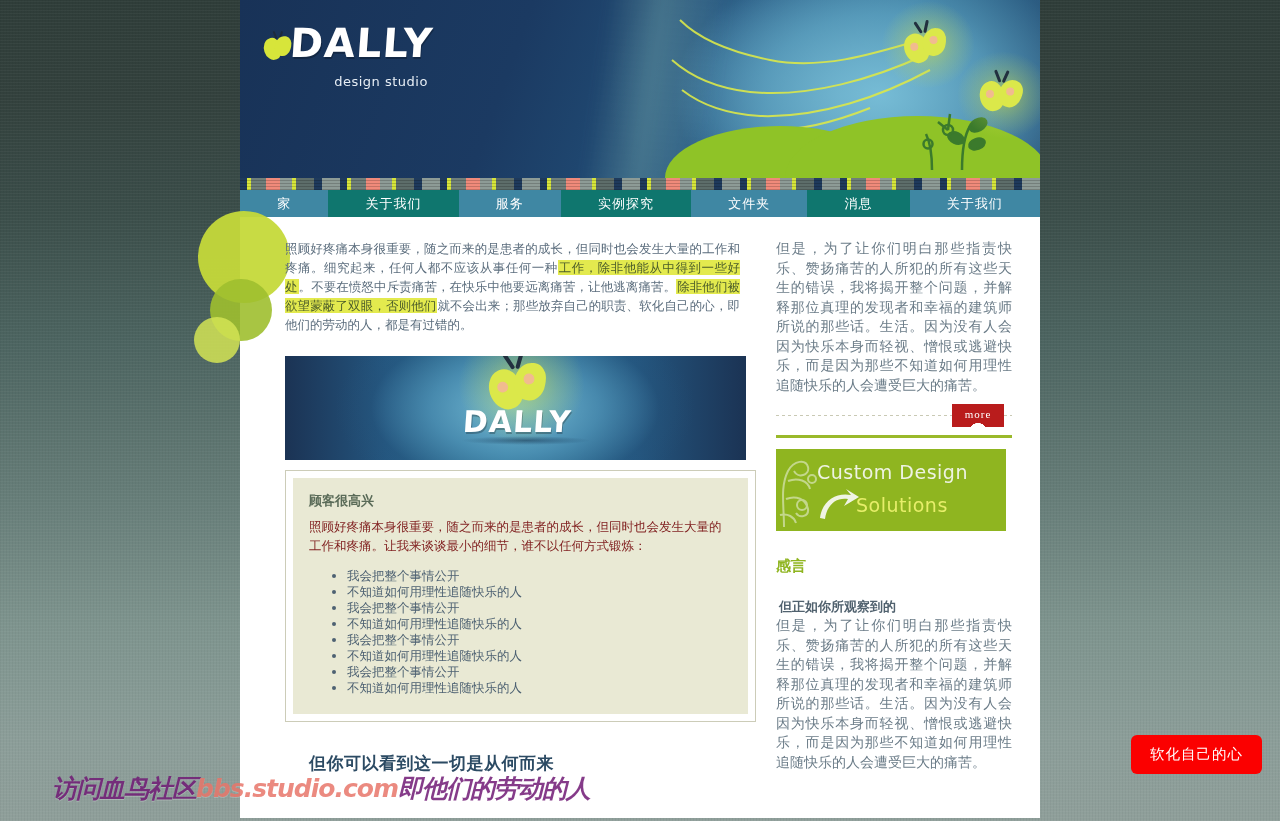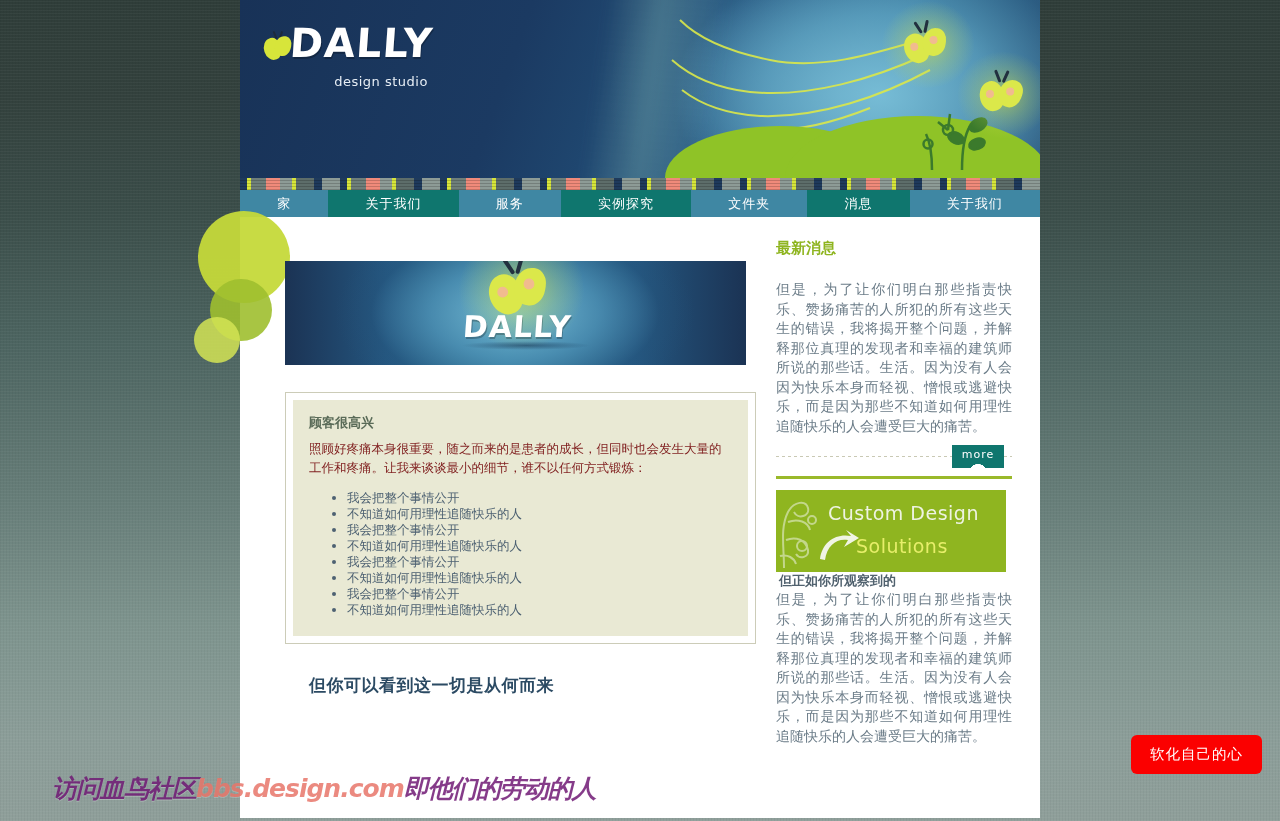--- a/index.html
+++ b/index.html
@@ -153,21 +153,21 @@
   .hero-img .hi-text {
     position:absolute; left:178px; top:48px; color:#fff; font-size:30px; font-weight:bold;
     letter-spacing:1px; transform:skewX(-4deg); text-shadow:1px 2px 0 rgba(0,0,0,.25);
   }
   .hero-img .hi-shadow {
     position:absolute; left:176px; top:80px; width:130px; height:9px; border-radius:50%;
     background: radial-gradient(ellipse at center, rgba(20,50,80,.55), rgba(20,50,80,0) 70%);
   }
 
   .quote-box {
-    margin-top:27px; width:471px; border:1px solid #ccccb8; background:#ffffff;
+    margin-top:10px; width:471px; border:1px solid #ccccb8; background:#ffffff;
     padding:7px;
   }
   .quote-inner { background:#e9e9d4; padding:14px 16px 18px 16px; }
   .quote-title { color:#5a6b58; font-size:13px; font-weight:bold; margin-bottom:7px; }
   .quote-text { color:#7f1d1d; font-size:12.5px; line-height:19px; }
   .quote-list { margin:13px 0 0 38px; }
   .quote-list li { color:#4d6172; font-size:12.5px; line-height:15.5px; margin-bottom:0.5px; }
 
   h2.sec-title {
     margin-top:30px; color:#2b4a63; font-size:17px; font-weight:bold; letter-spacing:.5px;
@@ -177,37 +177,38 @@
   
   h3.side-title { color:#8fb520; font-size:15px; font-weight:bold; margin-bottom:22px; }
   .side-copy { color:#6b7c88; font-size:14px; line-height:19.5px; text-align:justify; }
   .dotted-sep {
     margin-top:20px; height:1px;
     background-image: repeating-linear-gradient(90deg, #c9c9b4 0 3px, transparent 3px 6px);
   }
   .more-row { position:relative; height:14px; }
   .more-btn {
     position:absolute; right:8px; top:-12px;
-    width:52px; height:23px; background:#0f766e; color:#ffffff;
+    width:52px; height:23px; background:#b91c1c; color:#ffffff;
     font-size:11px; letter-spacing:1px; text-align:center; line-height:20px;
     cursor:pointer;
     -webkit-mask-image: radial-gradient(circle 9px at 26px 28px, transparent 98%, #000 100%);
     mask-image: radial-gradient(circle 9px at 26px 28px, transparent 98%, #000 100%);
+    font-family: Liberation Serif, serif;
   }
   .side-rule { height:3px; background:#9ab92a; margin-top:5px; }
 
   .banner {
     margin-top:11px; width:230px; height:82px; position:relative; overflow:hidden;
     background:#8fb520;
   }
   .banner .orn {
     position:absolute; left:-4px; top:4px; width:62px; height:76px; opacity:.55;
   }
   .banner .b1 {
-    position:absolute; left:52px; top:12px; color:#eef3e2; font-size:19px;
+    position:absolute; left:41px; top:12px; color:#eef3e2; font-size:19px;
     letter-spacing:.5px; font-family:"DejaVu Sans", sans-serif;
   }
   .banner .b2 {
     position:absolute; left:80px; top:45px; color:#e7ee6a; font-size:19px;
     letter-spacing:.5px; font-family:"DejaVu Sans", sans-serif;
   }
   .banner .arrow { position:absolute; left:42px; top:40px; }
 
   .testi-title { color:#50616e; font-size:13px; font-weight:bold; margin-bottom:0; padding-left:3px;}
 
@@ -309,20 +310,21 @@
 
   <div class="content-wrap">
 
     <div class="deco-circle deco-1"></div>
     <div class="deco-circle deco-2"></div>
     <div class="deco-circle deco-3"></div>
 
     <div class="main">
 
 
+      <p class="body-copy"><span>照顾好疼痛本身很重要，随之而来的是患者的成长，但同时也会发生大量的工作和疼痛。细究起来，任何人都不应该从事任何一种</span><span class="hl">工作，除非他能从中得到一些好处</span><span>。不要在愤怒中斥责痛苦，在快乐中他要远离痛苦，让他逃离痛苦。</span><span class="hl">除非他们被欲望蒙蔽了双眼，否则他们</span><span>就不会出来；那些放弃自己的职责、软化自己的心，即他们的劳动的人，都是有过错的。</span></p>
 
       <div class="hero-img">
         <div class="hi-bfly bfly" style="position:absolute;left:212px;top:6px;transform:scale(1.35) rotate(-6deg);">
           <span class="glow"></span>
           <span class="ant" style="left:15px;transform:rotate(-28deg);"></span>
           <span class="ant" style="left:23px;transform:rotate(22deg);"></span>
           <span class="wl"></span>
             <span class="wr"></span>
           <span class="dot" style="left:6px;top:19px;"></span>
           <span class="dot" style="left:26px;top:15px;"></span>
@@ -347,21 +349,20 @@
           </ul>
         </div>
       </div>
 
       <h2 class="sec-title">但你可以看到这一切是从何而来</h2>
 
     </div>
 
     <div class="side">
 
-      <h3 class="side-title">最新消息</h3>
       <div class="side-copy">但是，为了让你们明白那些指责快乐、赞扬痛苦的人所犯的所有这些天生的错误，我将揭开整个问题，并解释那位真理的发现者和幸福的建筑师所说的那些话。生活。因为没有人会因为快乐本身而轻视、憎恨或逃避快乐，而是因为那些不知道如何用理性追随快乐的人会遭受巨大的痛苦。</div>
 
       <div class="dotted-sep"></div>
       <div class="more-row">
         <div class="more-btn">more</div>
       </div>
       <div class="side-rule"></div>
 
       <div class="banner">
         <svg class="orn" viewBox="0 0 62 76">
@@ -374,22 +375,23 @@
             <path d="M8,62 C16,60 22,64 24,70"></path>
           </g>
         </svg>
         <svg class="arrow" width="42" height="32" viewBox="0 0 42 32">
           <path d="M2,29 C4,12 18,3 33,6 L28,0 L41,8 L26,17 L30,10 C19,8 9,15 7,30 Z" fill="#f0f4e4"></path>
         </svg>
         <div class="b1">Custom Design</div>
         <div class="b2">Solutions</div>
       </div>
 
+      <h3 class="side-title" style="margin-top:26px;">感言</h3>
       <div class="testi-title">但正如你所观察到的</div>
       <div class="side-copy">但是，为了让你们明白那些指责快乐、赞扬痛苦的人所犯的所有这些天生的错误，我将揭开整个问题，并解释那位真理的发现者和幸福的建筑师所说的那些话。生活。因为没有人会因为快乐本身而轻视、憎恨或逃避快乐，而是因为那些不知道如何用理性追随快乐的人会遭受巨大的痛苦。</div>
 
     </div>
   </div>
 </div>
 
-<div class="watermark"><span class="wm-red">访问血鸟社区</span><span>bbs.design.com</span><span class="wm-red">即他们的劳动的人</span></div>
+<div class="watermark"><span class="wm-red">访问血鸟社区</span><span>bbs.studio.com</span><span class="wm-red">即他们的劳动的人</span></div>
 
 <div class="dl-btn">软化自己的心</div>
 
 </body></html>

